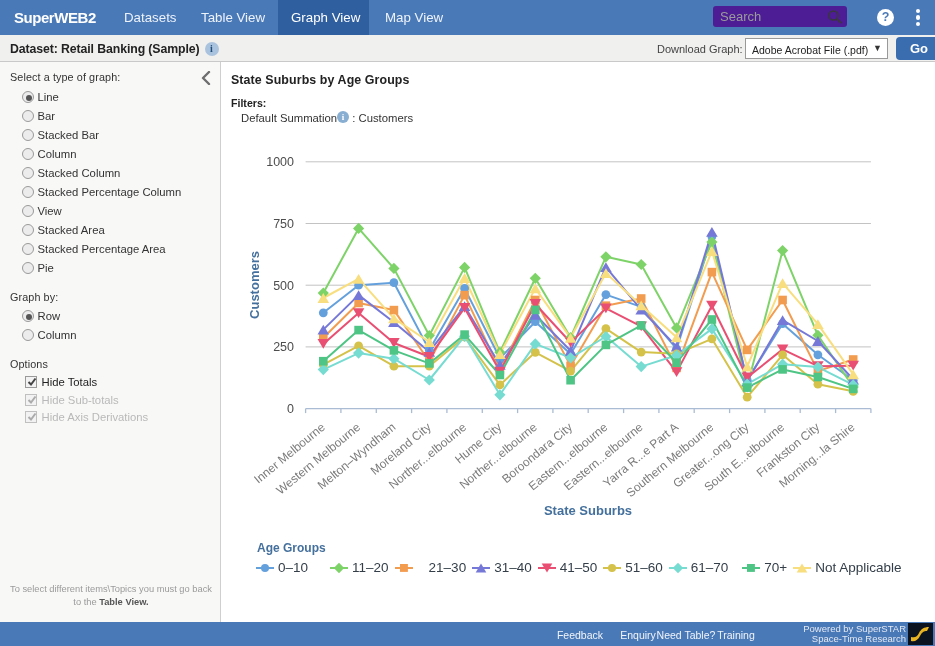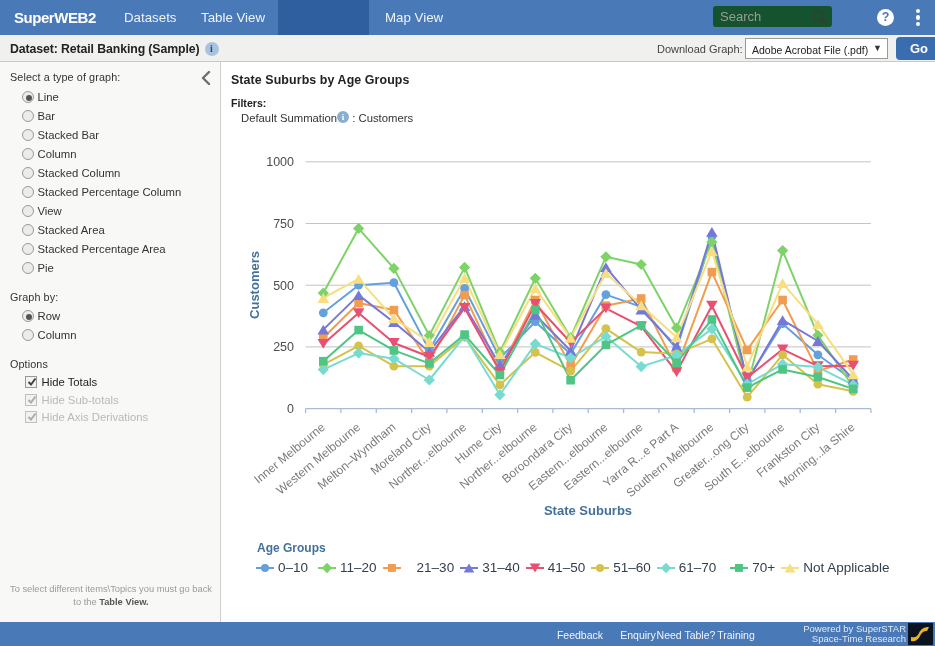--- a/index.html
+++ b/index.html
@@ -7,22 +7,23 @@
   .abs{position:absolute}
 </style>
 </head>
 <body>
 
 <div class="abs" style="left:0;top:0;width:935px;height:35px;background:#4a79b8">
   <div class="abs" style="left:14px;top:9px;font-size:15px;font-weight:bold;color:#fff;letter-spacing:-0.45px">SuperWEB2</div>
   <div class="abs" style="left:124px;top:0;height:35px;line-height:35px;font-size:13.3px;color:#eef3fa">Datasets</div>
   <div class="abs" style="left:201px;top:0;height:35px;line-height:35px;font-size:13.3px;color:#eef3fa">Table View</div>
   <div class="abs" style="left:278px;top:0;width:91px;height:35px;background:#2f5f9f"></div>
+  <div class="abs" style="left:291px;top:0;height:35px;line-height:35px;font-size:13.3px;color:#fff">Graph View</div>
   <div class="abs" style="left:385px;top:0;height:35px;line-height:35px;font-size:13.3px;color:#eef3fa">Map View</div>
-  <div class="abs" style="left:713px;top:6px;width:119px;height:21px;background:#14532d;border-radius:3px">
+  <div class="abs" style="left:713px;top:6px;width:134px;height:21px;background:#4c1d95;border-radius:3px">
     <span class="abs" style="left:7px;top:3px;font-size:13px;color:#9b9b9b">Search</span>
     <svg width="16" height="16" class="abs" style="right:4px;top:2.5px" viewBox="0 0 16 16">
       <circle cx="6.5" cy="6.5" r="4.6" fill="none" stroke="#3a3a3a" stroke-width="1.5"></circle>
       <line x1="10" y1="10" x2="14.2" y2="14.2" stroke="#3a3a3a" stroke-width="1.8"></line>
     </svg>
   </div>
   <div class="abs" style="left:877px;top:9px;width:17px;height:17px;border-radius:50%;background:#fff;
        text-align:center;line-height:17px;font-size:12.5px;font-weight:bold;color:#4a79b8">?</div>
   <div class="abs" style="left:916px;top:9px;width:5px;height:18px">
     <span class="abs" style="left:0;top:0;width:4.4px;height:4.4px;border-radius:50%;background:#fff"></span>
@@ -327,21 +328,21 @@
 <path d="M605.9 268.2L611.7 278.0L600.1 278.0Z" fill="#f8de7e"></path>
 <path d="M641.2 300.5L647.0 310.3L635.4 310.3Z" fill="#f8de7e"></path>
 <path d="M676.6 332.4L682.4 342.2L670.8 342.2Z" fill="#f8de7e"></path>
 <path d="M711.9 246.2L717.7 256.0L706.1 256.0Z" fill="#f8de7e"></path>
 <path d="M747.2 361.7L753.0 371.5L741.4 371.5Z" fill="#f8de7e"></path>
 <path d="M782.6 278.3L788.4 288.1L776.8 288.1Z" fill="#f8de7e"></path>
 <path d="M817.9 319.3L823.7 329.1L812.1 329.1Z" fill="#f8de7e"></path>
 <path d="M853.2 369.4L859.0 379.2L847.4 379.2Z" fill="#f8de7e"></path>
 </svg>
 <div style="position:absolute;left:257px;top:541px;font-weight:bold;font-size:12px;color:#44709d">Age Groups</div>
-<div style="position:absolute;left:256px;top:560px;font-size:13.5px;color:#333e49;white-space:nowrap"><span style="display:inline-flex;align-items:center;gap:4px;margin-right:10px">
+<div style="position:absolute;left:256px;top:560px;font-size:13.5px;color:#333e49;white-space:nowrap"><span style="display:inline-flex;align-items:center;gap:4px;margin-right:22px">
       <svg width="18" height="14" style="vertical-align:-3px">
         <line x1="0" y1="7" x2="18" y2="7" stroke="#64a0dc" stroke-width="2"></line>
         <circle cx="9.0" cy="7.0" r="4.0" fill="#64a0dc"></circle>
       </svg>
       <span>0–10</span>
     </span><span style="display:inline-flex;align-items:center;gap:4px;margin-right:6px">
       <svg width="18" height="14" style="vertical-align:-3px">
         <line x1="0" y1="7" x2="18" y2="7" stroke="#7ed368" stroke-width="2"></line>
         <path d="M9.0 1.8L14.2 7.0L9.0 12.2L3.8 7.0Z" fill="#7ed368"></path>
       </svg>

